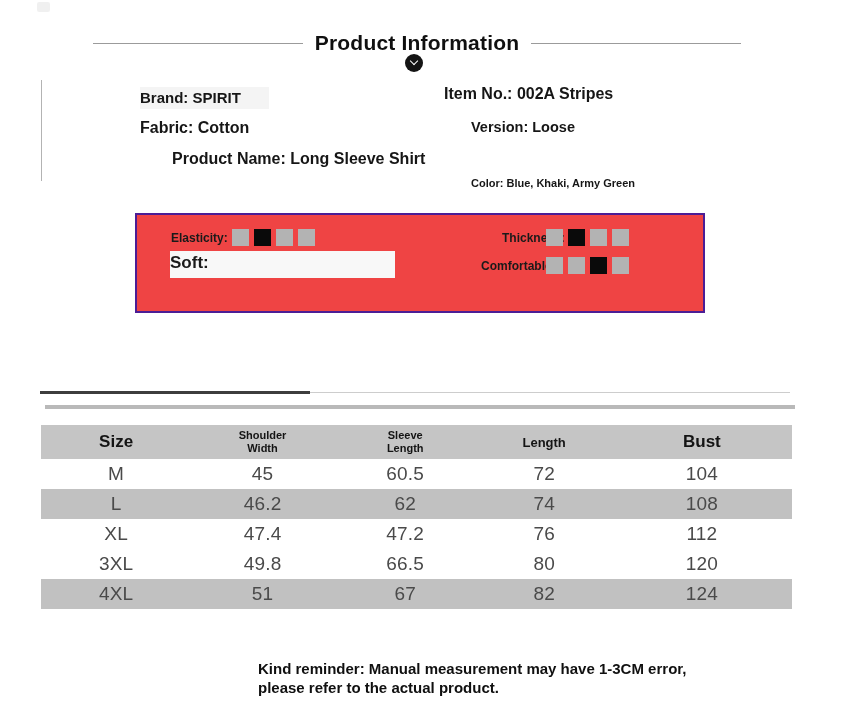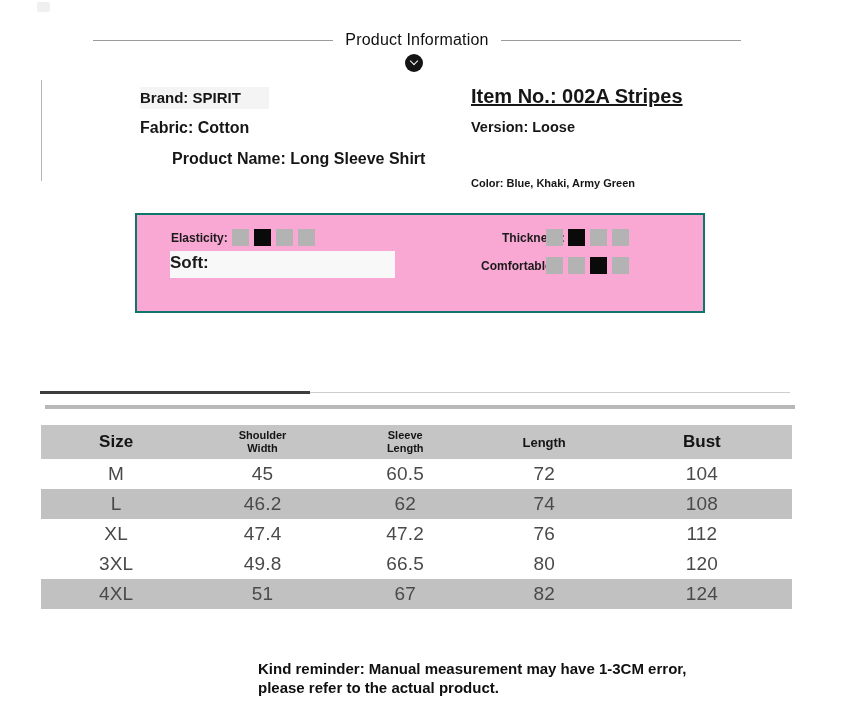--- a/index.html
+++ b/index.html
@@ -8,42 +8,42 @@
   #canvas { position:relative; width:842px; height:725px; background:#fff; overflow:hidden; }
 
   
   .corner-mark { position:absolute; left:37px; top:2px; width:13px; height:10px;
     background:#ececec; border-radius:2px; opacity:.8; }
 
   
   .pi-header { position:absolute; left:93px; top:31px; width:648px;
     display:flex; align-items:center; gap:12px; }
   .pi-line { flex:1; height:1px; background:var(--line_gray,#9b9b9b); }
-  .pi-title { font-weight:normal; font-size:16px; color:#101010; letter-spacing:.2px; white-space:nowrap; }
+  .pi-title { font-weight:bold; font-size:21px; color:#101010; letter-spacing:.2px; white-space:nowrap; }
 
   .chev-circle { position:absolute; left:405px; top:54px; width:18px; height:18px;
     border-radius:50%; background:#141414; }
   .chev-circle .chev { position:absolute; left:5.5px; top:4px; width:6px; height:6px;
     border-right:1.8px solid #fff; border-bottom:1.8px solid #fff; transform:rotate(45deg); display:block; }
 
   
   .v-rule { position:absolute; left:41px; top:80px; width:1px; height:101px; background:#b3b3b3; }
 
   
   .info-item { position:absolute; font-weight:bold; color:#161616; white-space:nowrap; }
   .info-brand   { left:140px; top:87px;  font-size:15px; background:#f4f4f4; padding:2px 28px 3px 0; }
   .info-fabric  { left:140px; top:119px; font-size:16px; }
   .info-pname   { left:132px; top:150px; font-size:16px;padding-left:40px; }
-  .info-itemno  { left:471px; top:85px;  font-size:20px;text-decoration:underline; }
+  .info-itemno  { left:444px; top:85px;  font-size:16px; }
   .info-version { left:471px; top:119px; font-size:14.5px; }
   .info-color   { left:471px; top:149px; font-size:11px;margin-top:28px; }
 
   
   .feature-box { position:absolute; left:135px; top:213px; width:570px; height:100px;
-    border:2px solid #0f766e; background:#f9a8d4; }
+    border:2px solid #4c1d95; background:#ef4444; }
   .feature-box .flabel { position:absolute; font-weight:bold; color:#1a1a1a; white-space:nowrap; }
   .lbl-elasticity  { left:34px;  top:16px; font-size:12px; }
   .lbl-soft        { left:33px;  top:38px; font-size:17px; }
   .lbl-thickness   { left:365px; top:16px; font-size:12px; }
   .lbl-comfortable { left:344px; top:44px; font-size:12px; }
   .soft-highlight { position:absolute; left:33px; top:36px; width:225px; height:27px; background:#f8f8f8; }
   .sqs { position:absolute; display:flex; gap:5px; }
   .sqs-elasticity { left:95px;  top:14px; }
   .sqs-thickness  { left:409px; top:14px; }
   .sqs-comfortable{ left:409px; top:42px; }

